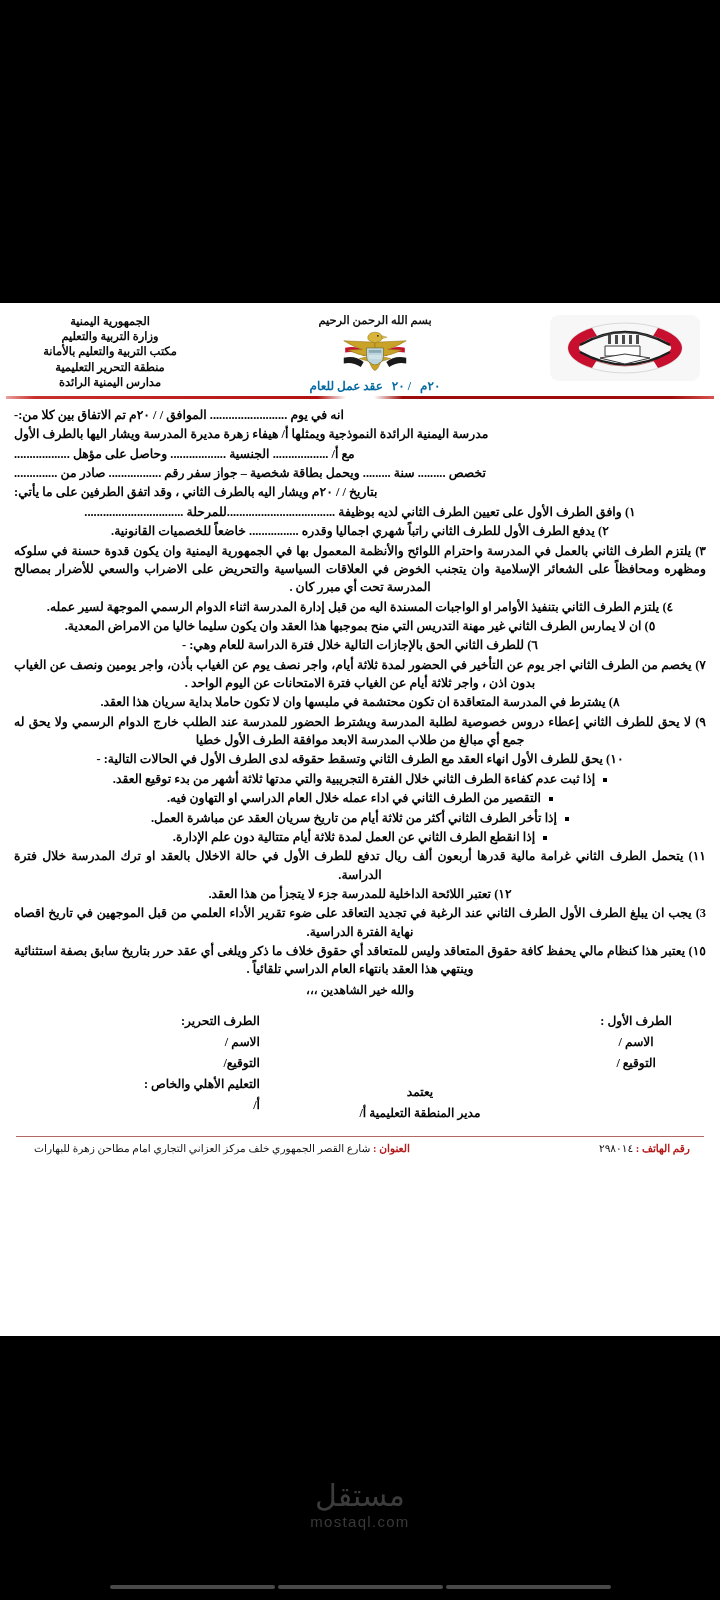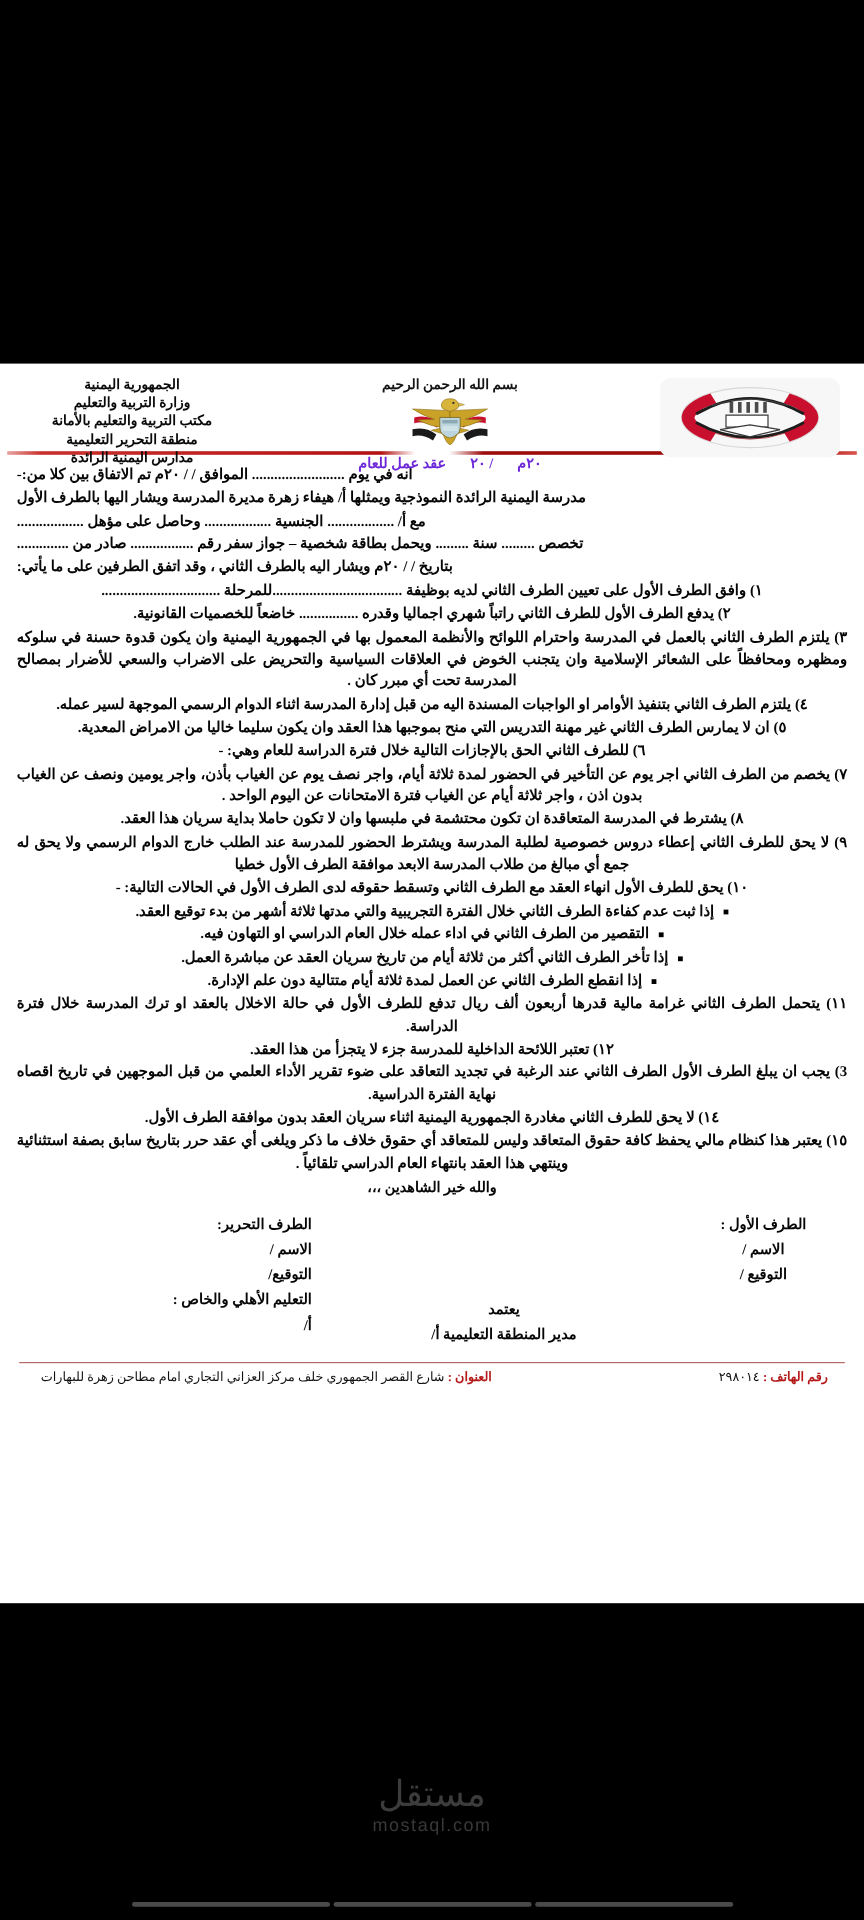--- a/index.html
+++ b/index.html
@@ -31,21 +31,21 @@
     direction: rtl;
   }
 
   
   .doc-header {
     display: flex;
     flex-direction: row-reverse;
     align-items: flex-start;
     justify-content: space-between;
     padding: 8px 10px 0 10px;
-    height: 72px;
+    height: 92px;
     position: relative;
   }
   .header-right {
     text-align: center;
     font-size: 11.5px;
     font-weight: bold;
     line-height: 1.32;
     color: #0a0a0a;
     padding-top: 3px;
     width: 200px;
@@ -69,24 +69,24 @@
     margin: 0 auto;
     position: relative;
   }
   .contract-line {
     position: absolute;
     top: 68px;
     right: 0; left: 0;
     display: flex;
     flex-direction: row-reverse;
     justify-content: center;
-    gap: 20px;
+    gap: 9px;
     font-size: 12px;
     font-weight: bold;
-    color: #6d28d9;
+    color: #0369a1;
     white-space: nowrap;
   }
 
   .header-left {
     width: 170px;
     display: flex;
     justify-content: center;
     padding-top: 4px;
   }
   .school-logo {
@@ -363,21 +363,20 @@
           <span class="bsq"></span><span>إذا تأخر الطرف الثاني أكثر من ثلاثة أيام من تاريخ سريان العقد عن مباشرة العمل.</span>
         </li>
         <li>
           <span class="bsq"></span><span>إذا انقطع الطرف الثاني عن العمل لمدة ثلاثة أيام متتالية دون علم الإدارة.</span>
         </li>
       </ul>
 
       <div class="clause">١١) يتحمل الطرف الثاني غرامة مالية قدرها أربعون ألف ريال تدفع للطرف الأول في حالة الاخلال بالعقد او ترك المدرسة خلال فترة الدراسة.</div>
       <div class="clause">١٢) تعتبر اللائحة الداخلية للمدرسة جزء لا يتجزأ من هذا العقد.</div>
       <div class="clause">3) يجب ان يبلغ الطرف الأول الطرف الثاني عند الرغبة في تجديد التعاقد على ضوء تقرير الأداء العلمي من قبل الموجهين في تاريخ اقصاه نهاية الفترة الدراسية.</div>
-      <div class="clause">١٤) لا يحق للطرف الثاني مغادرة الجمهورية اليمنية اثناء سريان العقد بدون موافقة الطرف الأول.</div>
       <div class="clause">١٥) يعتبر هذا كنظام مالي يحفظ كافة حقوق المتعاقد وليس للمتعاقد أي حقوق خلاف ما ذكر ويلغى أي عقد حرر بتاريخ سابق بصفة استثنائية وينتهي هذا العقد بانتهاء العام الدراسي تلقائياً .</div>
 
       <div class="witness">والله خير الشاهدين ،،،</div>
 
       <div class="sig-wrap">
         <div class="sig-col second">
           <div>الطرف التحرير:</div>
           <div>الاسم /</div>
           <div>التوقيع/</div>
           <div>التعليم الأهلي والخاص :</div>

